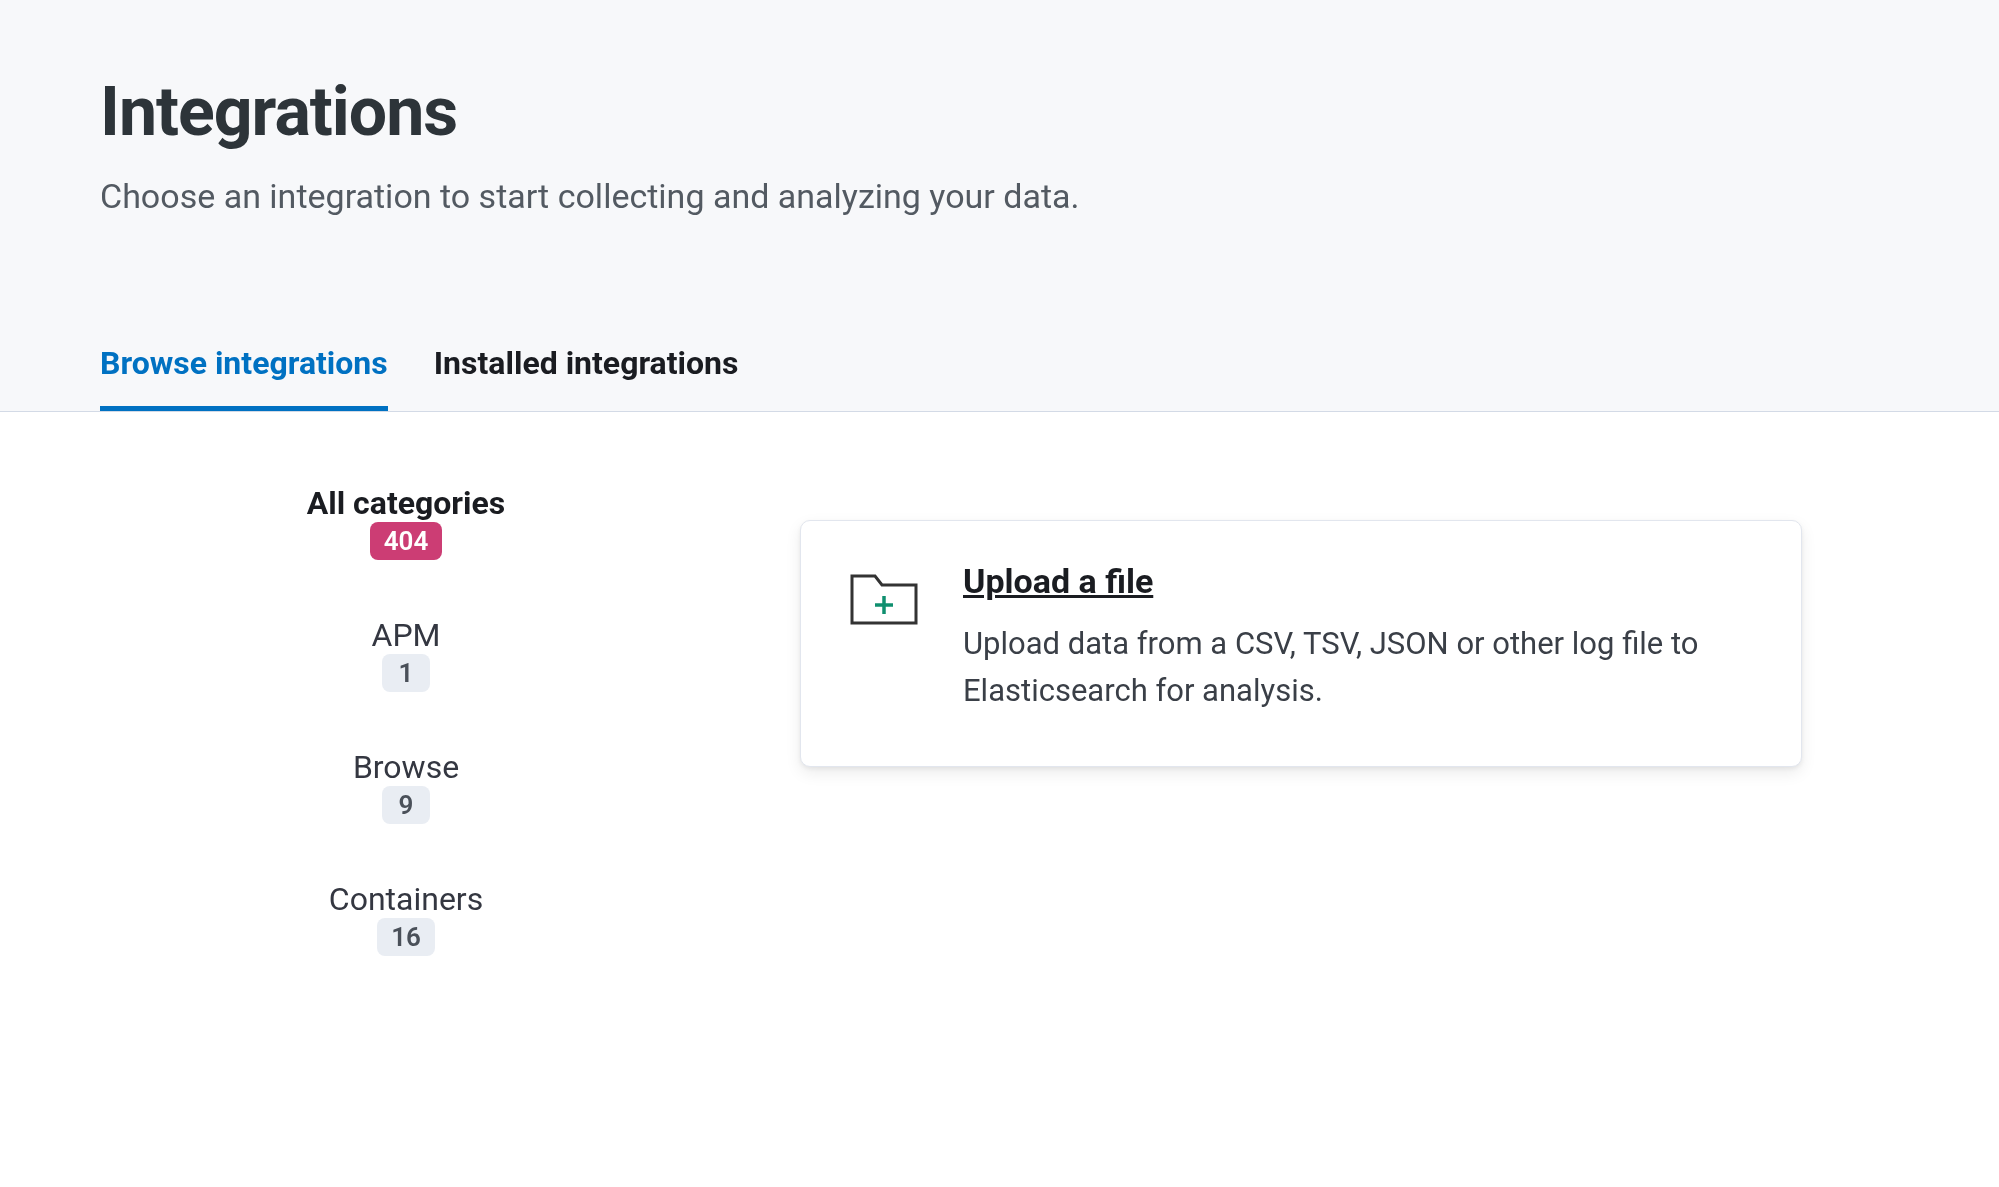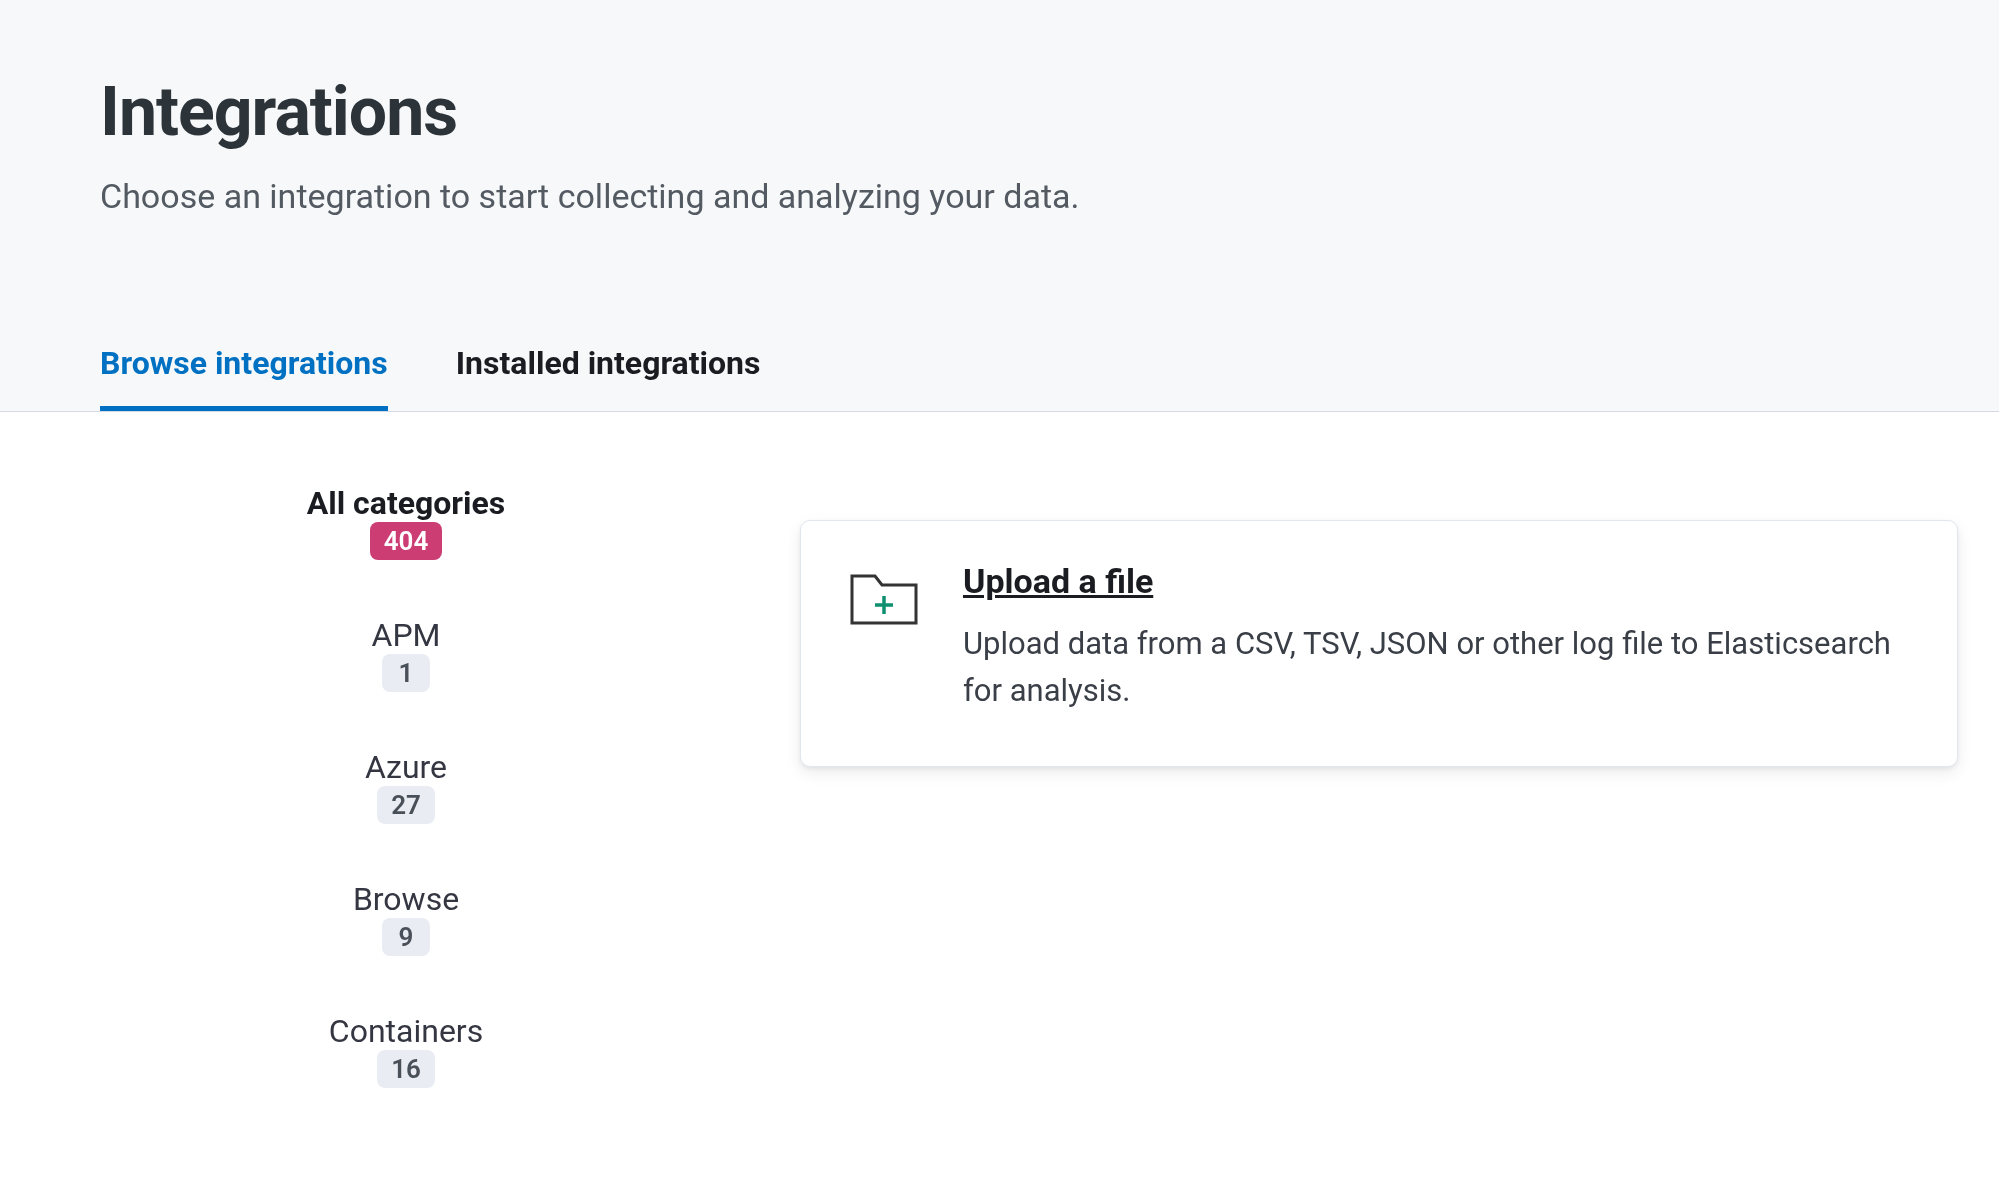--- a/index.html
+++ b/index.html
@@ -25,21 +25,21 @@
       letter-spacing: -1px;
     }
     .page-subtitle {
       font-size: 34px;
       color: #535a62;
       margin-top: 24px;
       font-weight: 400;
     }
     .tabs-row {
       display: flex;
-      gap: 68px;
+      gap: 46px;
       padding-left: 100px;
       margin-top: 128px;
       border-bottom: 1px solid #d3dae6;
     }
     .tab {
       font-size: 32px;
       font-weight: 700;
       padding-bottom: 24px;
       border-bottom: 5px solid transparent;
       cursor: pointer;
@@ -131,21 +131,21 @@
     }
     .card {
       background: #ffffff;
       border: 1px solid #e2e6ee;
       border-radius: 10px;
       box-shadow: 0 6px 16px rgba(0,0,0,0.08), 0 2px 4px rgba(0,0,0,0.06);
       padding: 40px 48px 52px 48px;
       display: flex;
       gap: 44px;
       align-items: flex-start;
-      width: 1158px;
+      width: 1002px;
       cursor: pointer;
     }
     .card-icon {
       flex-shrink: 0;
       margin-top: 4px;
     }
     .card-title {
       font-size: 34px;
       font-weight: 700;
       text-decoration: underline;
@@ -174,24 +174,20 @@
 <div class="content">
 
   <aside class="sidebar">
     <div class="category-item selected">
       <span class="category-label">All categories</span>
       <span class="badge highlight">404</span>
     </div>
     <div class="category-item">
       <span class="category-label">APM</span>
       <span class="badge">1</span>
-    </div>
-    <div class="category-item">
-      <span class="category-label">Azure</span>
-      <span class="badge">27</span>
     </div>
     <div class="category-item">
       <span class="category-label">Browse</span>
       <span class="badge">9</span>
     </div>
     <div class="category-item">
       <span class="category-label">Containers</span>
       <span class="badge">16</span>
     </div>
   </aside>

